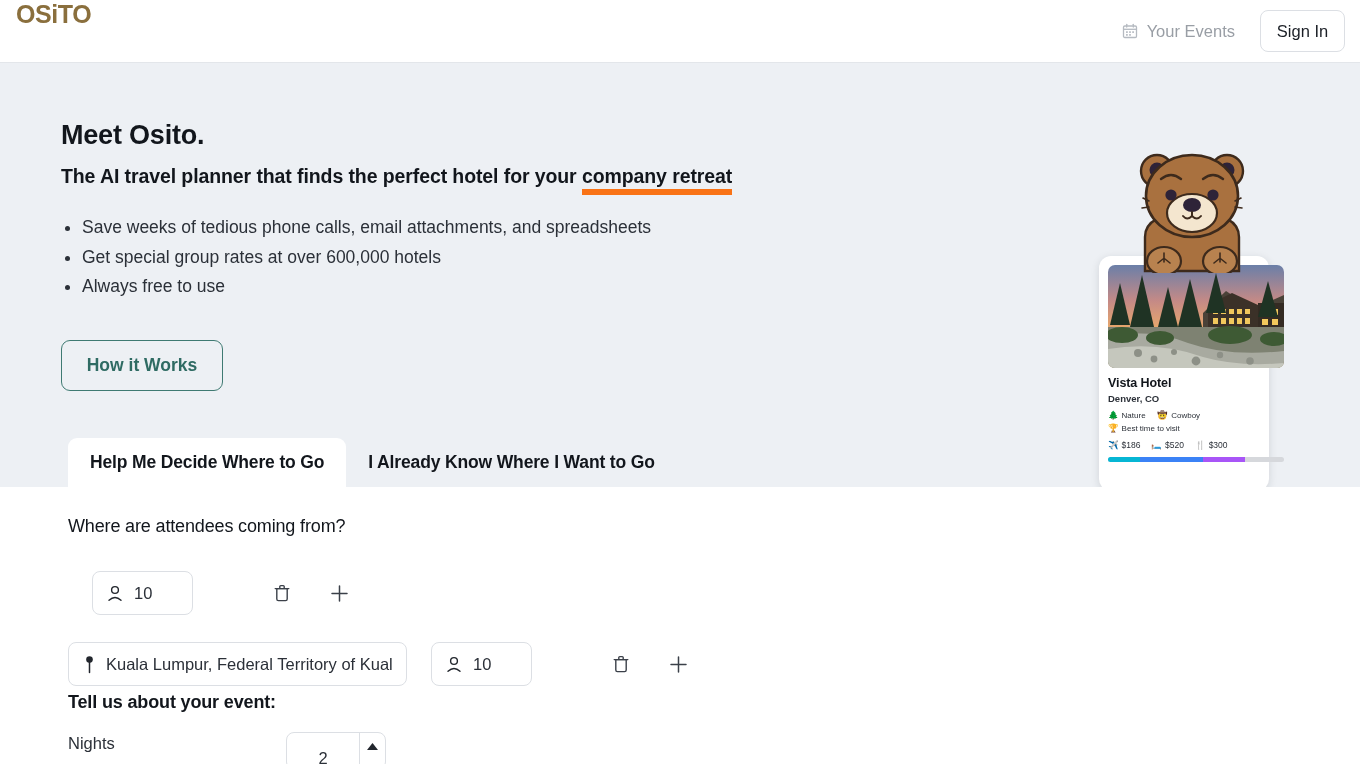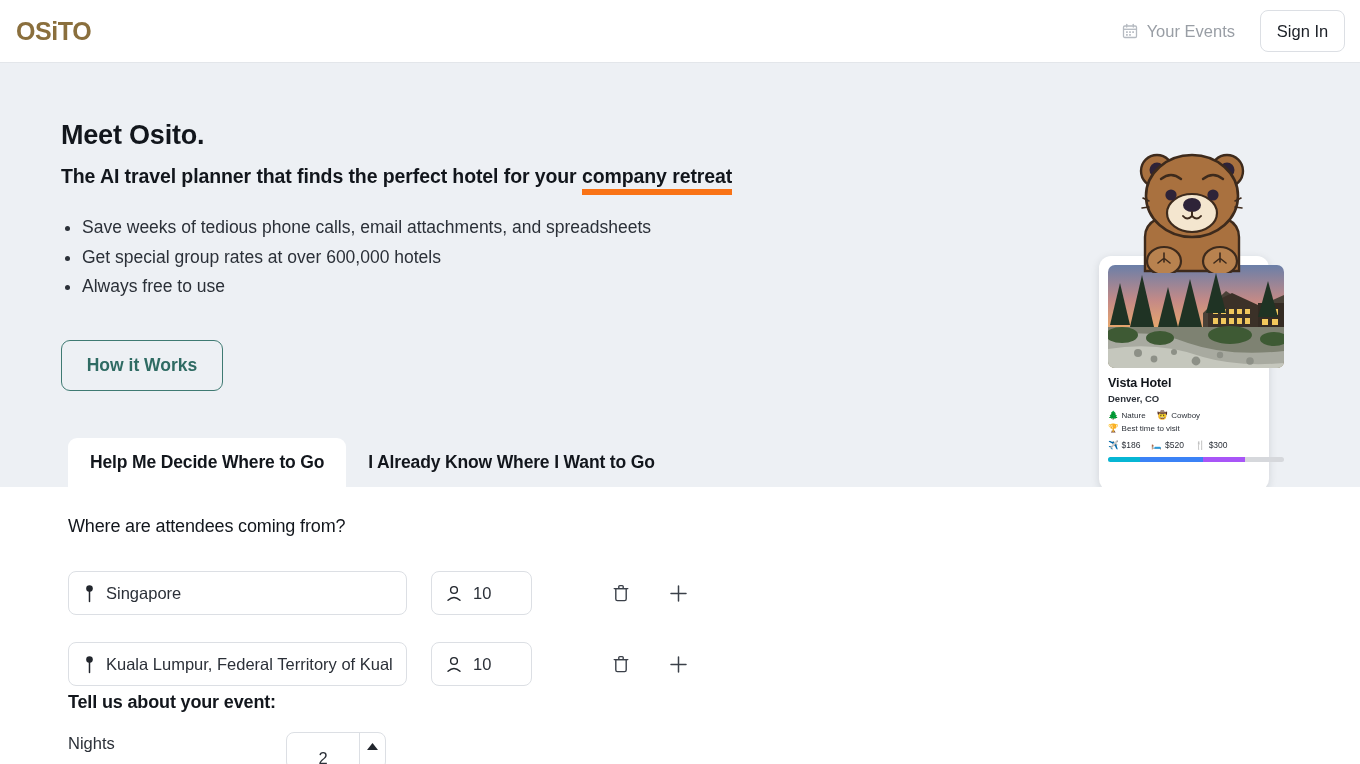--- a/index.html
+++ b/index.html
@@ -10,21 +10,21 @@
     font-family: "Liberation Sans", sans-serif;
     -webkit-font-smoothing: antialiased;
   }
 
   
   #header {
     position: absolute; top: 0; left: 0;
     width: 1360px; height: 63px;
     background: #ffffff;
     border-bottom: 1px solid #e3e6ea;
-    display: flex; align-items: center;
+    display: flex; 
   }
   #logo {
     margin-left: 16px;
     font-size: 25px;
     font-weight: 700;
     letter-spacing: -0.4px;
     color: #8a6f3d;
     user-select: none;
   }
   #search-wrap {
@@ -473,29 +473,20 @@
 <div id="tabs">
   <div class="tab active">Help Me Decide Where to Go</div>
   <div class="tab inactive">I Already Know Where I Want to Go</div>
 </div>
 
 <div id="panel">
 
   <div id="q-attendees">Where are attendees coming from?</div>
 
   <div class="origin-row r0">
-    <div class="city-field">
-      <span>
-        <svg class="icon-svg" width="13" height="19" viewBox="0 0 13 19" fill="none">
-          <circle cx="6.5" cy="4.6" r="3.3" fill="#22262d"></circle>
-          <path d="M6.5 7.6 V17.5" stroke="#22262d" stroke-width="1.5" stroke-linecap="round"></path>
-        </svg>
-      </span>
-      <span class="city-text">Singapore</span>
-    </div>
 
     <div class="count-field">
       <span>
         <svg class="icon-svg" width="16" height="17" viewBox="0 0 16 17" fill="none">
           <circle cx="8" cy="5" r="3.4" stroke="#22262d" stroke-width="1.4"></circle>
           <path d="M2 15.2 Q8 9.6 14 15.2" stroke="#22262d" stroke-width="1.4" fill="none" stroke-linecap="round"></path>
         </svg>
       </span>
       <span class="count-text">10</span>
     </div>

